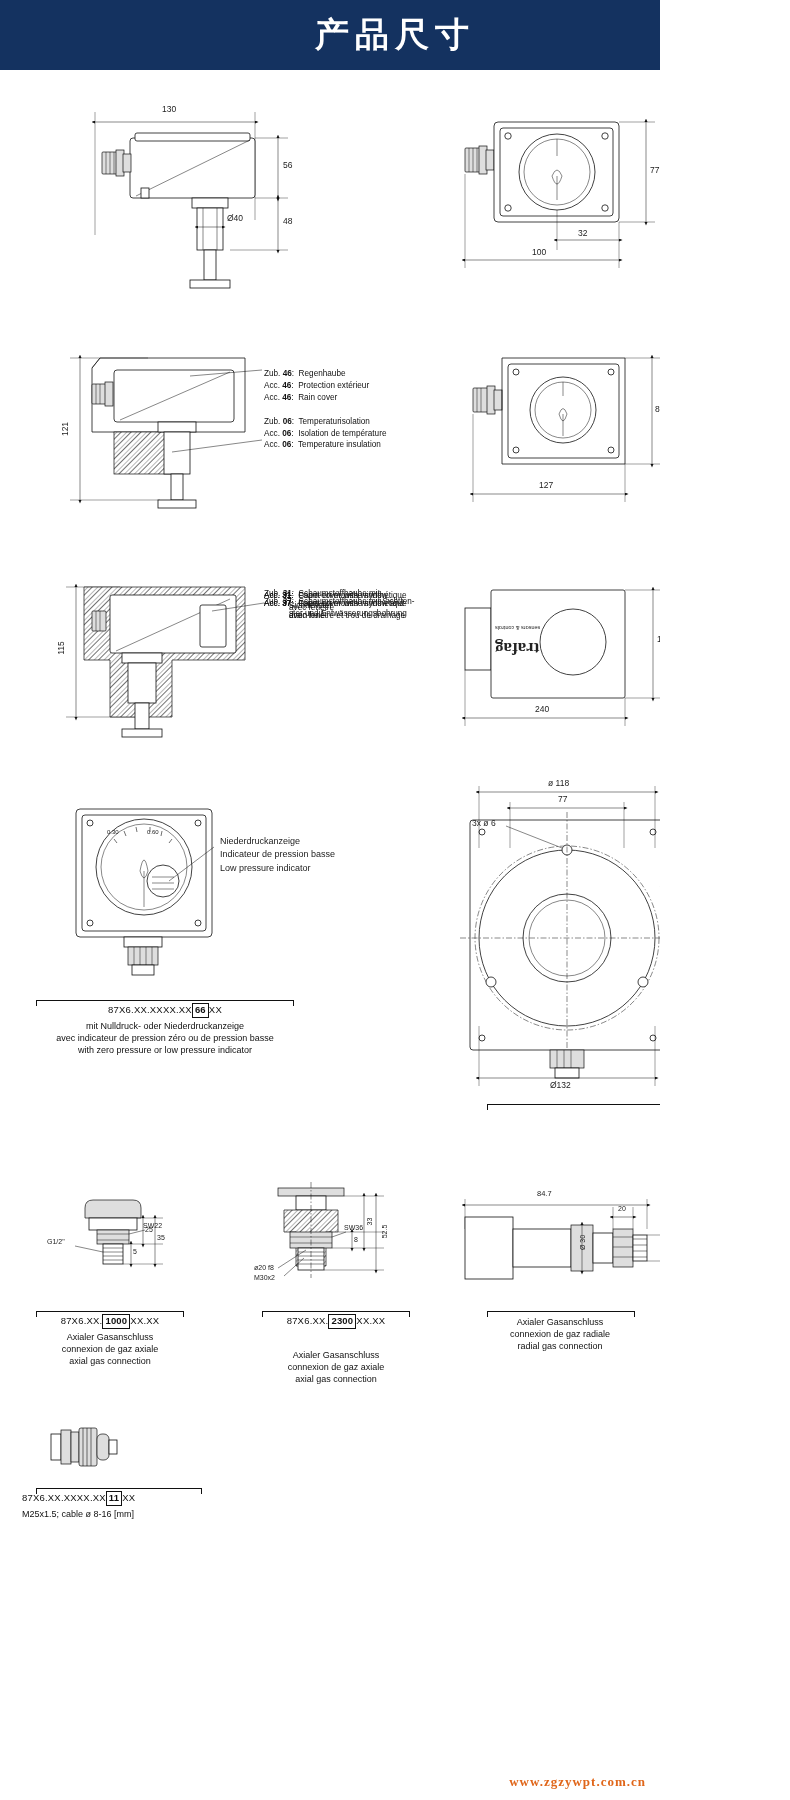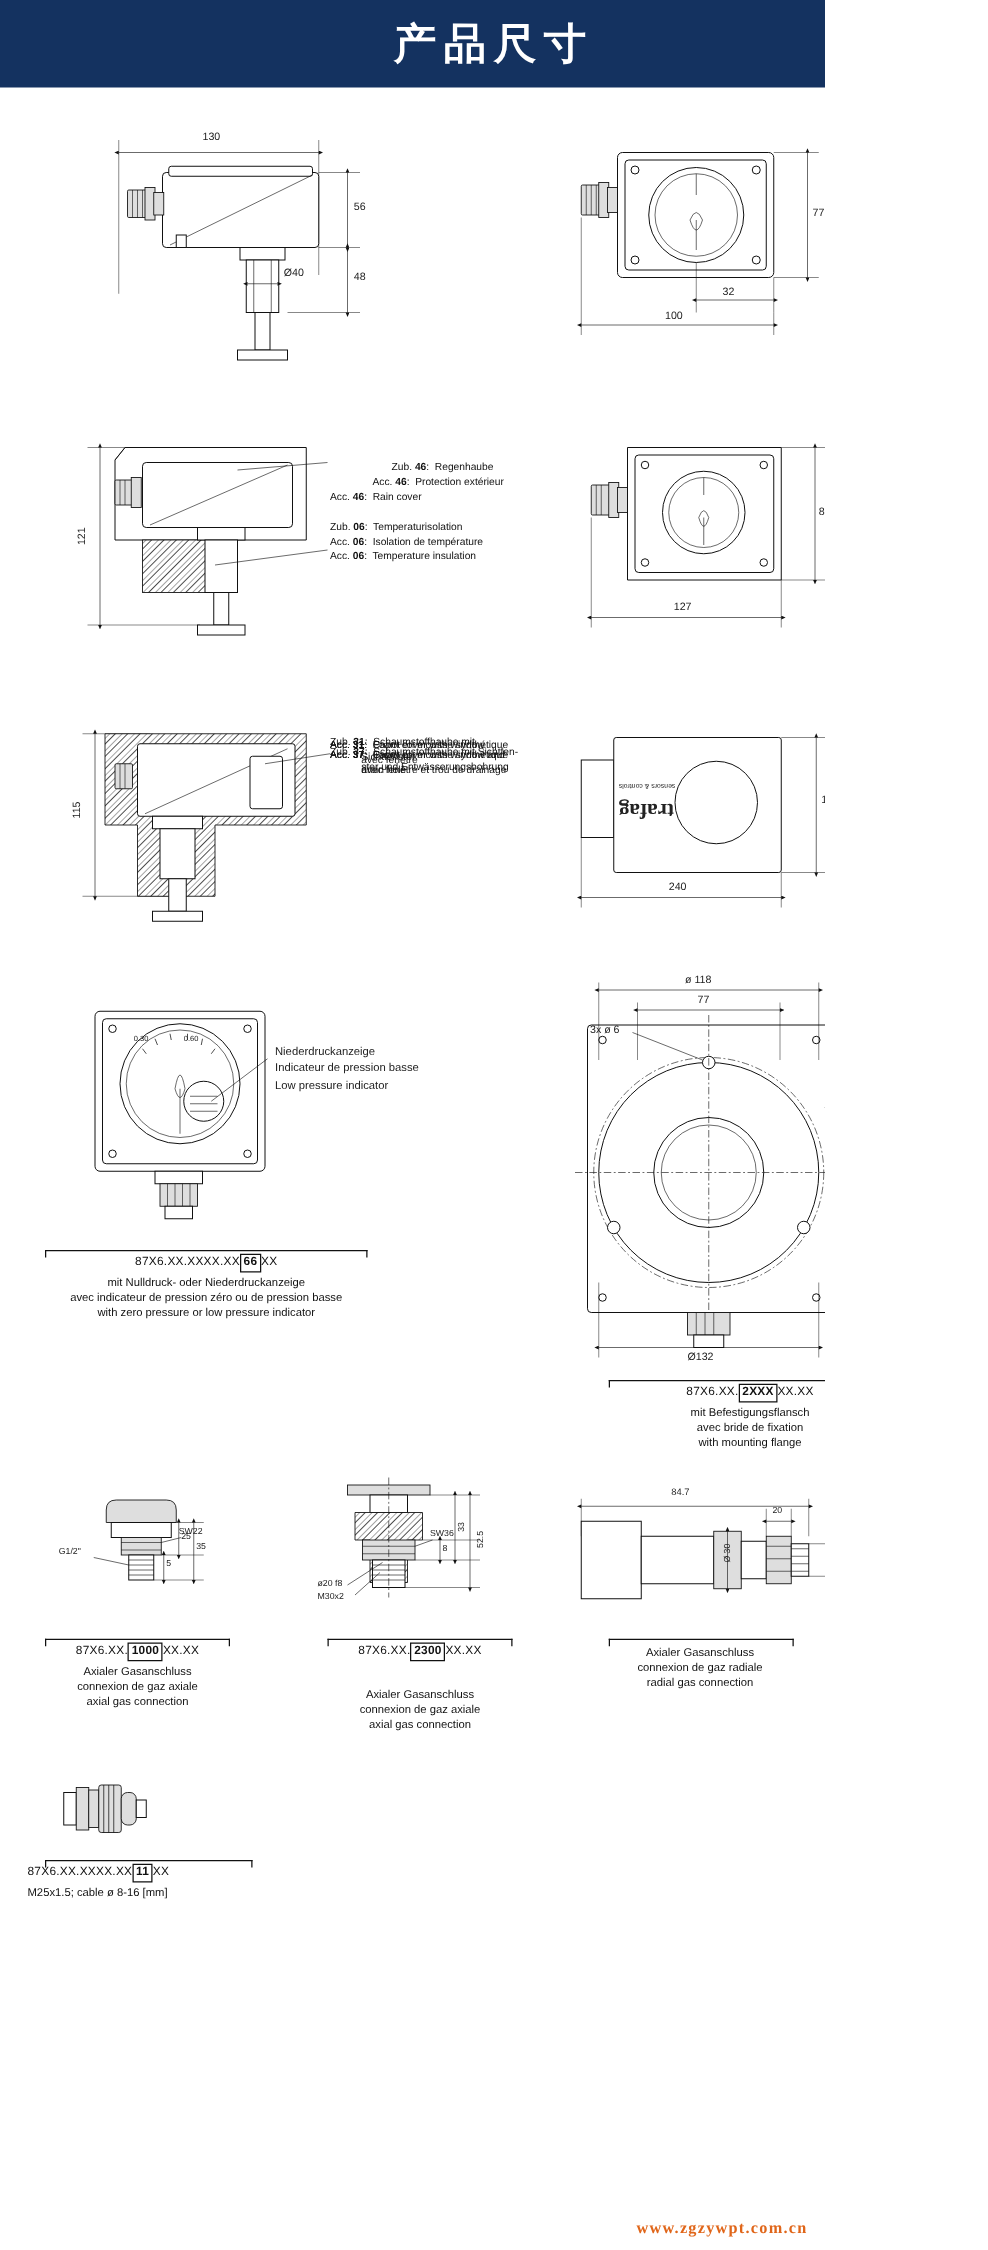--- a/index.html
+++ b/index.html
@@ -197,22 +197,22 @@
       <rect class="fillw" x="131" y="134" width="12" height="26"></rect>
       <rect class="fillw" x="118" y="160" width="38" height="8"></rect>
 
       <line class="ln-thin" x1="150" y1="36" x2="222" y2="30"></line>
       <line class="ln-thin" x1="132" y1="112" x2="222" y2="100"></line>
     </svg>
     <div class="dim" style="left:18px;top:84px;transform:rotate(-90deg);">121</div>
   </div>
 
   <div style="position:absolute;left:264px;top:368px;width:180px;">
-    <div class="legend" style="position:relative;text-align:center;">Zub. <b>46</b>:  Regenhaube</div>
-    <div class="legend" style="position:relative;margin-left:34px;">Acc. <b>46</b>:  Protection extérieur</div>
+    <div class="legend" style="position:relative;">Zub. <b>46</b>:  Regenhaube</div>
+    <div class="legend" style="position:relative;">Acc. <b>46</b>:  Protection extérieur</div>
     <div class="legend" style="position:relative;">Acc. <b>46</b>:  Rain cover</div>
     <div style="height:12px"></div>
     <div class="legend" style="position:relative;">Zub. <b>06</b>:  Temperaturisolation</div>
     <div class="legend" style="position:relative;">Acc. <b>06</b>:  Isolation de température</div>
     <div class="legend" style="position:relative;">Acc. <b>06</b>:  Temperature insulation</div>
   </div>
 
   <div class="fig" style="left:455px;top:340px;width:290px;height:190px;">
     <svg width="290" height="190" viewBox="0 0 290 190">
       <rect class="fillgr" x="18" y="48" width="16" height="24" rx="1"></rect>
@@ -416,28 +416,20 @@
     <div class="dim" style="left:98px;top:0px;">ø 118</div>
     <div class="dim" style="left:108px;top:16px;">77</div>
     <div class="dim" style="left:22px;top:40px;">3x ø 6</div>
     <div class="dim" style="left:222px;top:104px;transform:rotate(55deg);">3x 120°</div>
     <div class="dim" style="left:100px;top:302px;">Ø132</div>
   </div>
 
   <div class="rule" style="left:487px;top:1104px;width:224px;"></div>
   <div class="vrule" style="left:487px;top:1104px;height:6px;"></div>
   <div class="vrule" style="left:710px;top:1104px;height:6px;"></div>
-  <div class="cap" style="left:480px;top:1107px;width:240px;">
-    <div style="margin-bottom:2px;">
-      <span class="code">87X6.XX.</span><span class="code boxed">2XXX</span><span class="code">XX.XX</span>
-    </div>
-    <div>mit Befestigungsflansch</div>
-    <div>avec bride de fixation</div>
-    <div>with mounting flange</div>
-  </div>
 
   <div class="fig" style="left:45px;top:1190px;width:160px;height:110px;">
     <svg width="160" height="110" viewBox="0 0 160 110">
 
       <path class="fillgr" d="M48,10 q-8,0 -8,8 l0,10 l56,0 l0,-10 q0,-8 -8,-8 z"></path>
       <rect class="fillw" x="44" y="28" width="48" height="12"></rect>
 
       <rect class="fillgr" x="52" y="40" width="32" height="14"></rect>
       <line class="ln-thin" x1="52" y1="44" x2="84" y2="44"></line>
       <line class="ln-thin" x1="52" y1="50" x2="84" y2="50"></line>

